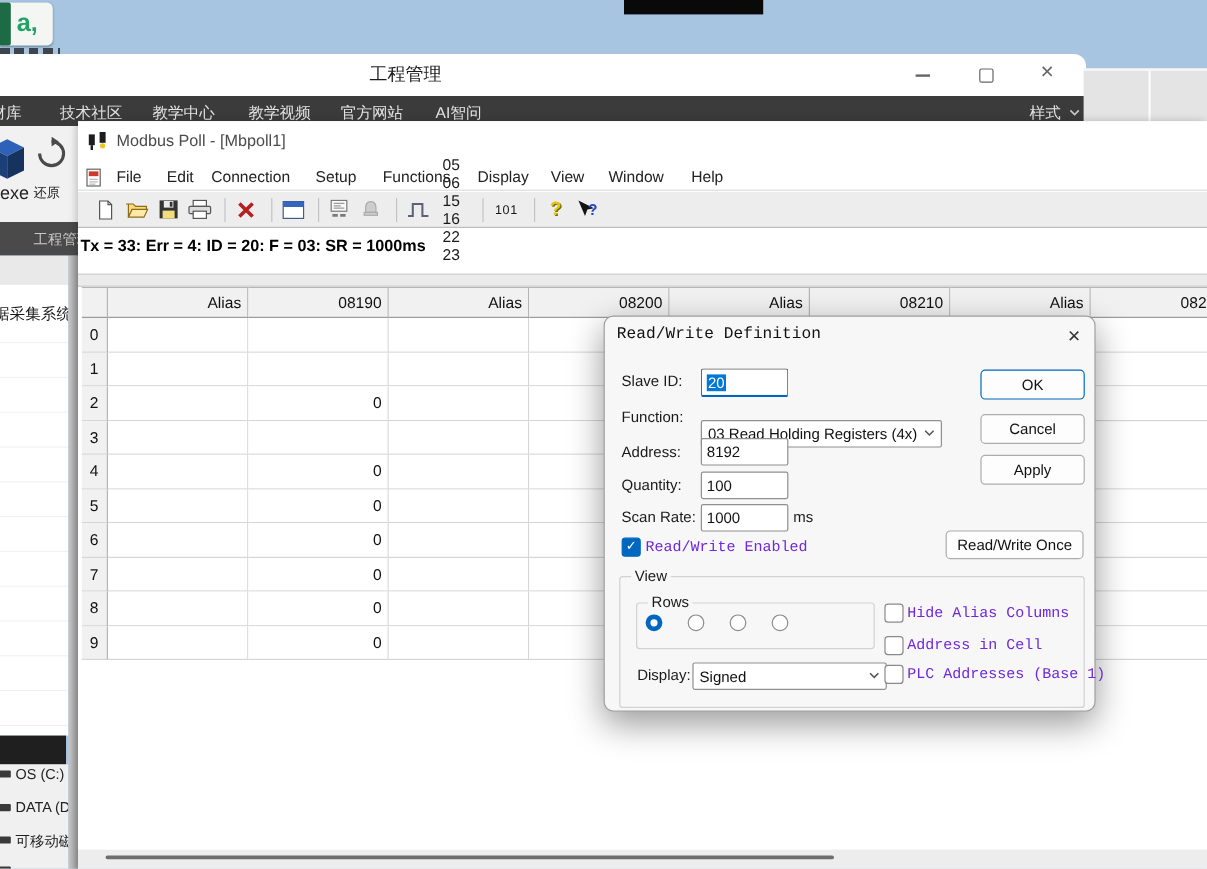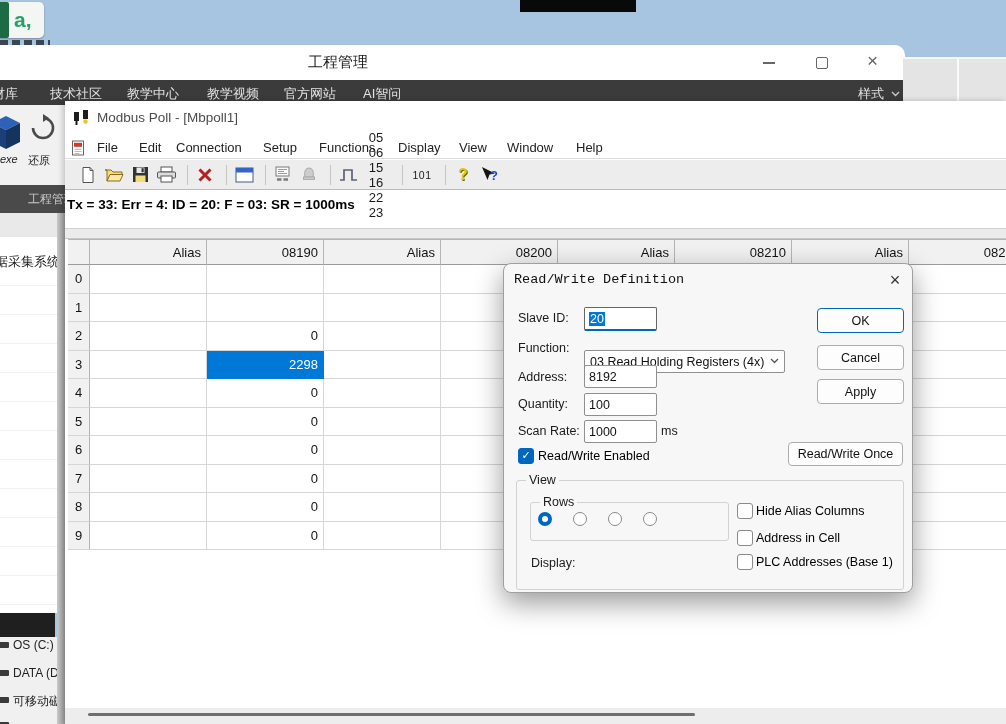--- a/index.html
+++ b/index.html
@@ -25,21 +25,21 @@
   #bg-max{left:815px;} #bg-max i{display:block;width:10px;height:10px;border:1.4px solid #666;border-radius:2px;}
   #bg-close{left:867px;top:50px;font-size:19px;font-weight:300;color:#666;}
   #bg-menubar{left:0;top:80px;width:908px;height:25px;background:#3b3b3b;overflow:hidden;}
   .bgmenu-item{position:absolute;top:5px;font-size:13px;color:#e3e3e3;white-space:nowrap;}
   #bg-style{position:absolute;left:858px;top:5px;font-size:13px;color:#e3e3e3;}
   #bg-style-chev{position:absolute;left:891px;top:11px;}
 
   
   #left-toolbar{left:0;top:105px;width:65px;height:80px;background:#f1f1f1;overflow:hidden;}
   #exe-icon{left:-8px;top:8px;}
-  #exe-label{left:0px;top:48px;font-size:11px;color:#222;font-style:italic;}
+  #exe-label{left:0px;top:48px;font-size:15px;color:#222;}
   #restore-btn{left:27px;top:6px;width:32px;height:34px;border-radius:6px;display:flex;align-items:center;justify-content:center;}
   #restore-label{left:28px;top:48px;font-size:11px;color:#222;}
   #side-tab{left:0;top:185px;width:65px;height:28px;background:#4a4a4a;overflow:hidden;display:flex;align-items:center;}
   #side-tab span{margin-left:28px;font-size:12px;color:#c9c9c9;white-space:nowrap;}
   #side-gap{left:0;top:213px;width:57px;height:24px;background:#e9e9e9;}
   #side-body{left:0;top:237px;width:57px;height:376px;background:#fff;overflow:hidden;}
   #side-text{position:absolute;left:-18px;top:16px;font-size:13px;color:#1a1a1a;white-space:nowrap;}
   .faint-line{position:absolute;left:0;width:57px;height:1px;background:rgba(0,0,0,.055);}
   #side-divider{left:0;top:613px;width:55px;height:24px;background:#1f1f1f;}
   #drive-list{left:0;top:637px;width:57px;height:87px;background:#f0f0f0;overflow:hidden;}
@@ -95,21 +95,21 @@
   .dinput.focused{border:1px solid #666;border-bottom:2px solid #0067c0;}
   .dinput.focused .selhl{background:#0078d7;color:#fff;padding:0 1px;}
   .dcombo{position:absolute;background:#fff;border:1px solid #8f8f8f;border-radius:2px;height:21px;
           font-size:12.5px;display:flex;align-items:center;padding-left:5px;color:#111;}
   .dcombo .chev{position:absolute;right:5px;top:7px;}
   .dbtn{position:absolute;width:85px;height:23px;background:#fdfdfd;border:1px solid #acacac;border-radius:4px;
         font-size:12.5px;color:#111;display:flex;align-items:center;justify-content:center;}
   .dbtn.default{border:1.6px solid #0067c0;}
   .checkbox{position:absolute;width:14px;height:14px;border:1px solid #8a8a8a;border-radius:3px;background:#fff;}
   .checkbox.checked{background:#0067c0;border-color:#0067c0;color:#fff;font-size:11px;line-height:13px;text-align:center;}
-  .clabel{position:absolute;font-size:12.5px;color:#000000;white-space:nowrap;}
+  .clabel{position:absolute;font-size:12.5px;color:#6d28d9;white-space:nowrap;font-family:Liberation Mono, monospace;}
   .group{position:absolute;border:1px solid #d2d2d2;border-radius:3px;}
   .gtitle{position:absolute;font-size:12.5px;color:#1a1a1a;background:#f7f7f7;padding:0 3px;}
   #rows-options{position:absolute;left:30px;top:248px;display:flex;align-items:center;}
   .radio-opt{display:flex;align-items:center;margin-right:13px;}
   .radio{width:14px;height:14px;border-radius:50%;border:1px solid #8a8a8a;background:#fff;box-sizing:border-box;}
   .radio.checked{border:4.5px solid #0067c0;}
   .radio-opt span{font-size:12.5px;color:#1a1a1a;margin-left:4px;}
 </style>
 </head>
 <body>
@@ -358,21 +358,20 @@
         <div class="gc" style="width: 117px;"></div>
         <div class="gc" style="width: 117px;"></div>
         <div class="gc" style="width: 117px;"></div>
         <div class="gc" style="width: 117px;"></div>
         <div class="gc" style="width: 117px;"></div>
         <div class="gc" style="width: 117px;"></div>
       </div>
       <div class="grow" style="height: 28.5px;">
         <div class="gc rowhdr" style="width: 22px;">3</div>
         <div class="gc" style="width: 117px;"></div>
-        <div class="gc sel" style="width: 117px;">2298</div>
         <div class="gc" style="width: 117px;"></div>
         <div class="gc" style="width: 117px;"></div>
         <div class="gc" style="width: 117px;"></div>
         <div class="gc" style="width: 117px;"></div>
         <div class="gc" style="width: 117px;"></div>
         <div class="gc" style="width: 117px;"></div>
       </div>
       <div class="grow" style="height: 28.5px;">
         <div class="gc rowhdr" style="width: 22px;">4</div>
         <div class="gc" style="width: 117px;"></div>
@@ -508,19 +507,27 @@
       </span>
       <span class="radio-opt">
         <span class="radio"></span>
         <span class="radio-label"></span>
       </span>
     </div>
 
   <div id="view-checks"></div>
 
   <span class="dlabel" style="left:27px;top:292px;">Display:</span>
+  <div class="dcombo" style="left:73px;top:288px;width:155px;">
+    <span>Signed</span>
+    <span class="chev">
+      <svg width="9" height="6">
+          <polyline points="1,1 4.5,4.5 8,1" fill="none" stroke="#555" stroke-width="1.3"></polyline>
+        </svg>
+    </span>
+  </div>
 <span class="checkbox" style="left: 233px; top: 239px;"></span>
     <span class="clabel" style="left: 252px; top: 240px;">Hide Alias Columns</span>
     <span class="checkbox" style="left: 233px; top: 266px;"></span>
     <span class="clabel" style="left: 252px; top: 267px;">Address in Cell</span>
     <span class="checkbox" style="left: 233px; top: 290px;"></span>
     <span class="clabel" style="left: 252px; top: 291px;">PLC Addresses (Base 1)</span>
   </div>
 
 </body></html>

